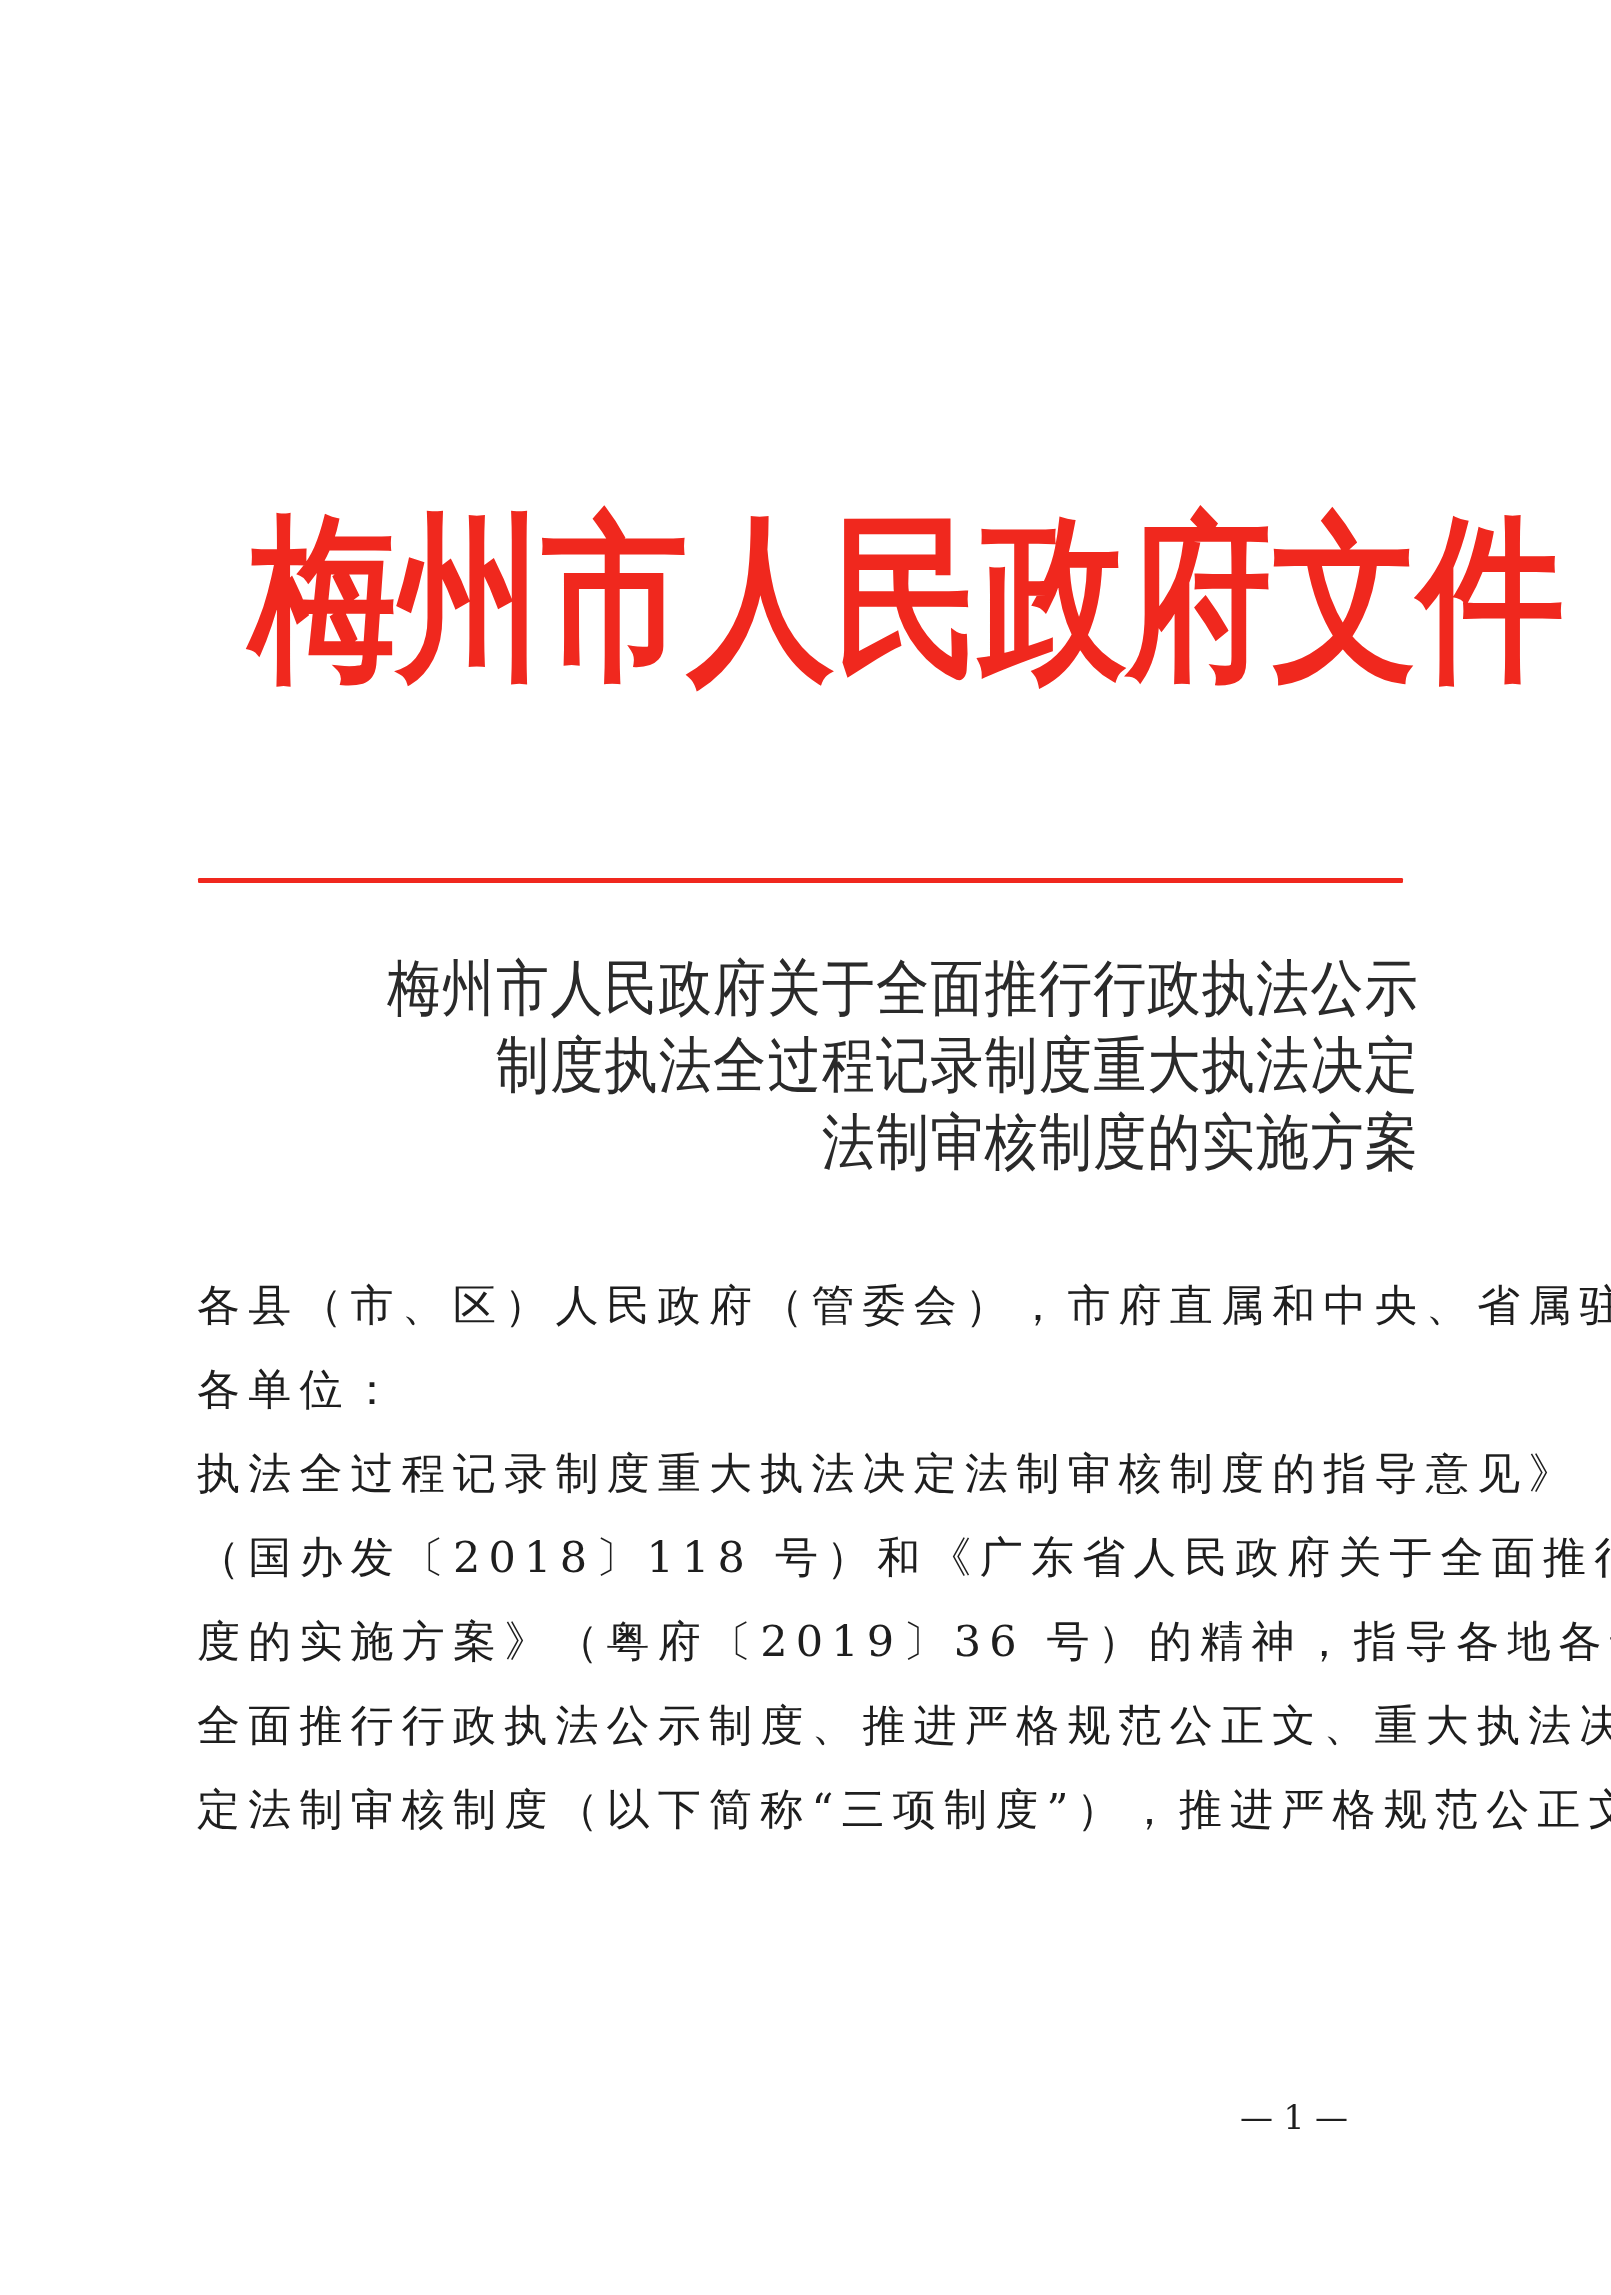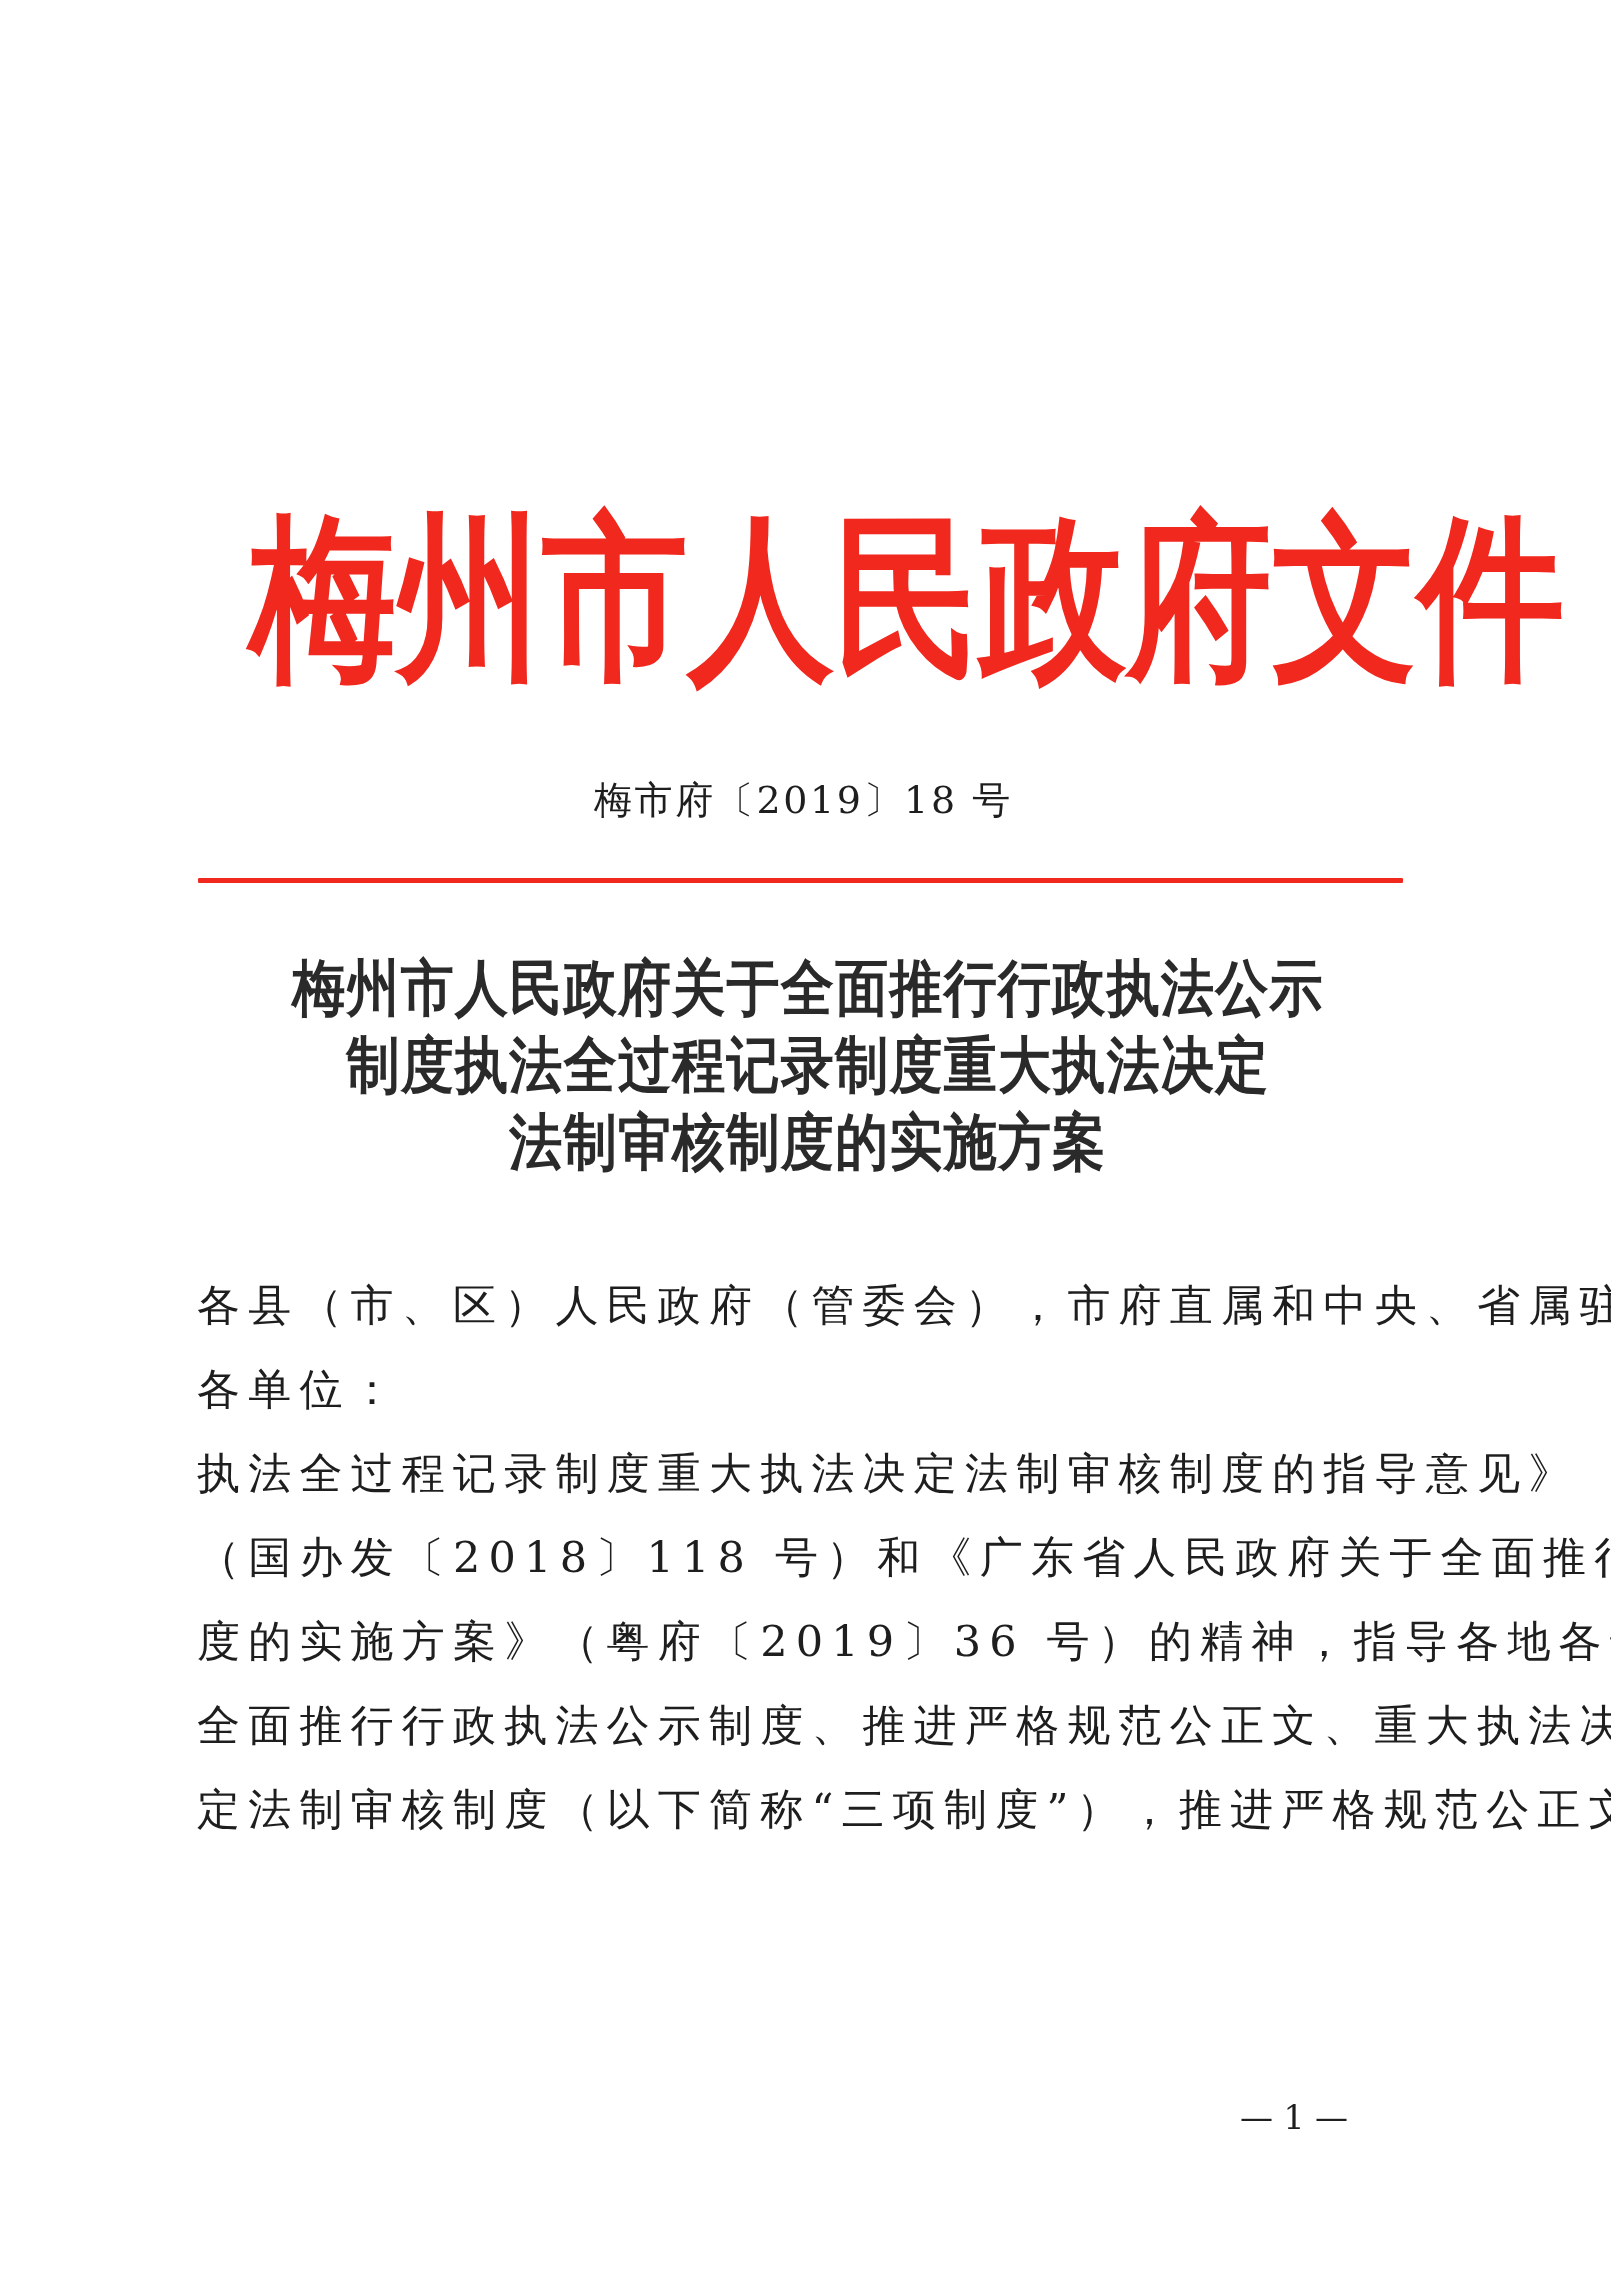--- a/index.html
+++ b/index.html
@@ -23,22 +23,22 @@
     letter-spacing: 2.6px;
   }
 
   .redline {
     position: absolute; left: 198px; top: 878px; width: 1205px; height: 4.6px;
     background: #f0281e; border-radius: 1.3px;
   }
 
   .title {
     position: absolute; left: 197px; top: 949px; width: 1222px;
-    font-family: "DejaVu Sans", "Liberation Sans", sans-serif; font-weight: bold;
-    color: #2a2a2a; text-align: center;
+    font-family: "DejaVu Sans", "Liberation Sans", sans-serif; font-weight: normal;
+    color: #2a2a2a; text-align: right;
   }
   .title .tline {
     display: block; font-size: 53px; height: 77px; line-height: 77px;
     white-space: nowrap; letter-spacing: 1.3px;
     transform: scaleY(1.15); transform-origin: center;
   }
 
   .body {
     position: absolute; left: 197px; top: 1277px; width: 1202px;
     font-family: "DejaVu Serif", "Liberation Serif", serif;
@@ -68,21 +68,20 @@
     <span>州</span>
     <span>市</span>
     <span>人</span>
     <span>民</span>
     <span>政</span>
     <span>府</span>
     <span>文</span>
     <span>件</span>
   </div>
 
-  <div class="docnum">梅市府〔2019〕18 号</div>
 
   <div class="redline"></div>
 
   <div class="title">
     <span class="tline">梅州市人民政府关于全面推行行政执法公示</span>
     <span class="tline">制度执法全过程记录制度重大执法决定</span>
     <span class="tline">法制审核制度的实施方案</span>
   </div>
 
   <div class="body">

